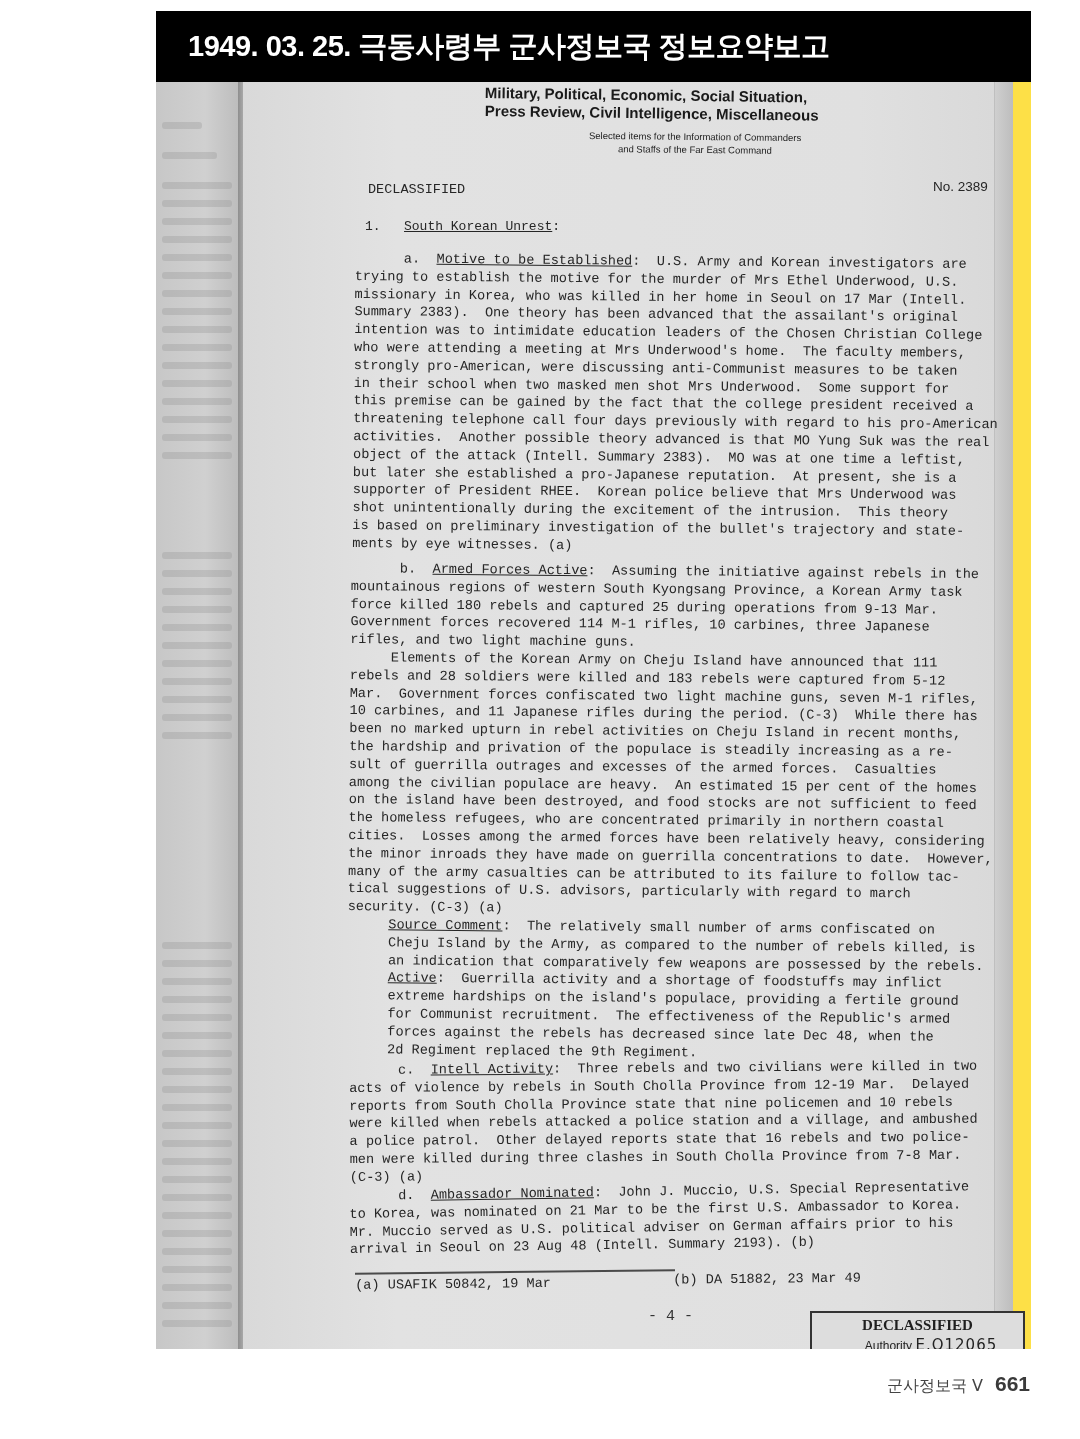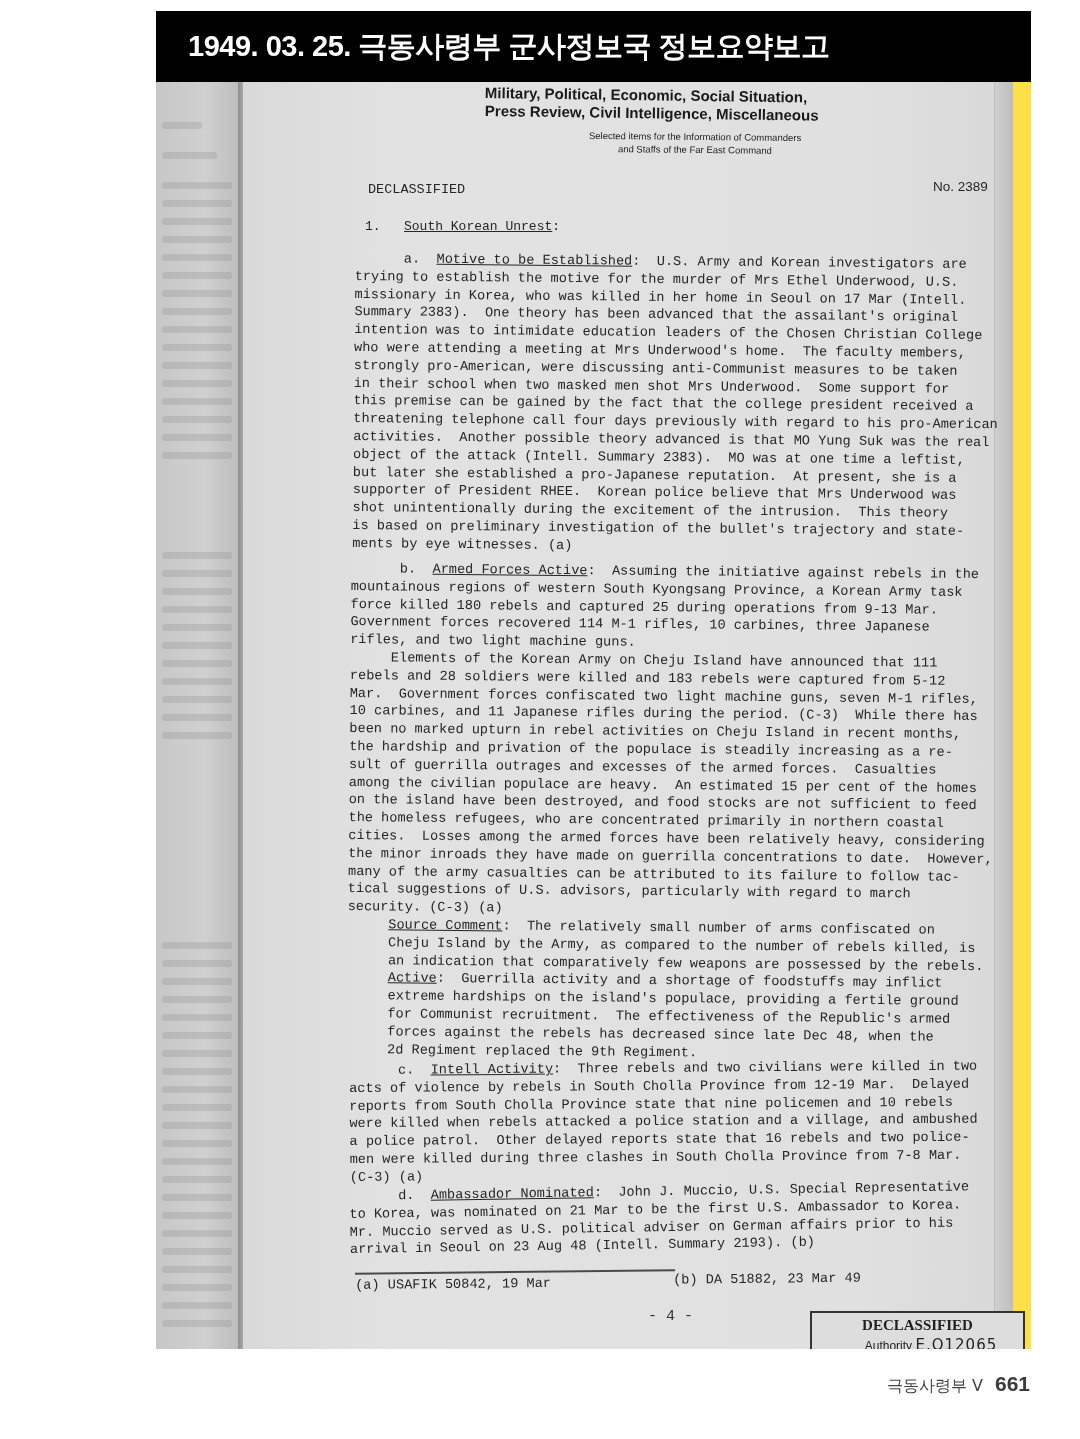--- a/index.html
+++ b/index.html
@@ -393,15 +393,15 @@
       <div class="d-title">DECLASSIFIED</div>
       <div class="d-auth">
         <span>Authority</span>
         <span class="hand">E.O12065</span>
       </div>
     </div>
   </div>
 </div>
 
 <div class="book-footer">
-  <span class="series">극동사령부 V</span>
+  <span class="series">군사정보국 V</span>
   <span class="folio">661</span>
 </div>
 
 </body></html>

